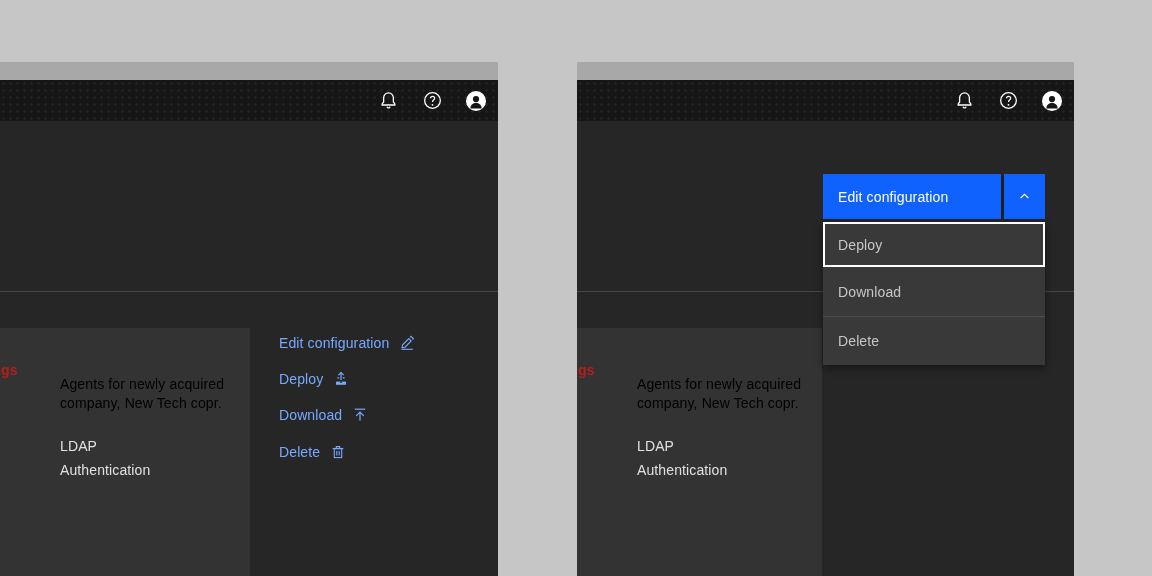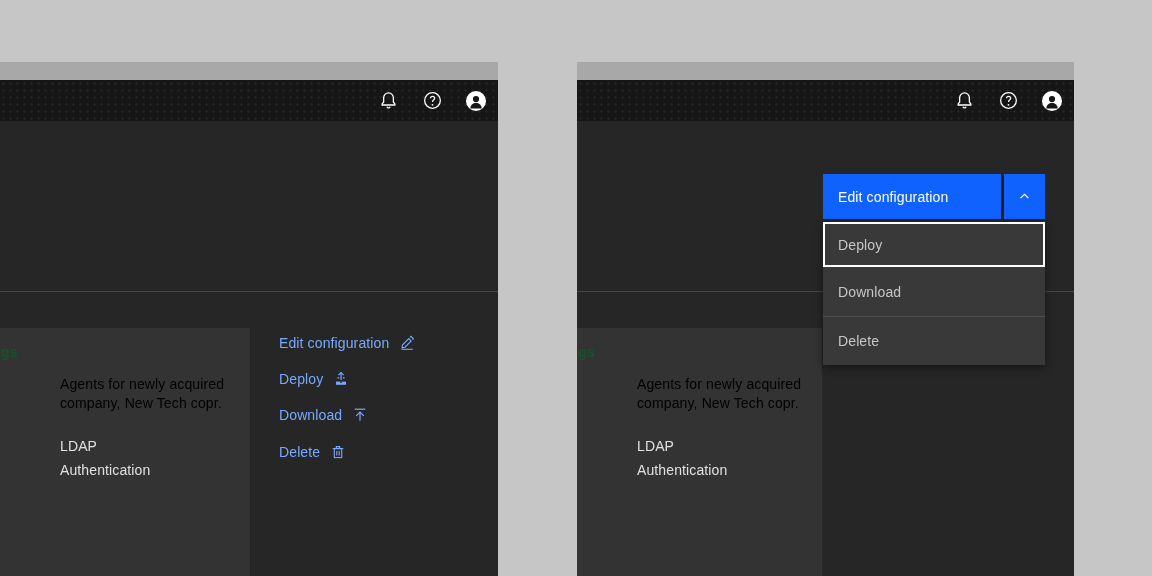--- a/index.html
+++ b/index.html
@@ -29,22 +29,22 @@
   .hicon { width:20px; height:20px; display:flex; align-items:center; justify-content:center; cursor:pointer; }
 
   .content-bg { position:absolute; left:0; top:59px; width:100%; height:455px; background:#262626; }
 
   .divider { position:absolute; left:0; top:229px; width:100%; height:1px; background:#474747; }
 
   .card { position:absolute; left:0; top:266px; width:250px; height:248px; background:#333333; }
   .panel-right .card { width:245px; }
 
   .card-label {
-    position:absolute; left:1px; top:282px;
-    font-size:14px; font-weight:700; color:#14532d;
+    position:absolute; left:1px; top:300px;
+    font-size:14px; font-weight:700; color:#b91c1c;
   }
   .card-desc {
     position:absolute; left:60px; top:313px; width:175px;
     font-size:14px; line-height:19px; color:#000000;
   }
   .card-item { position:absolute; left:60px; font-size:14px; color:#e0e0e0; }
   .card-item-1 { top:376px; }
   .card-item-2 { top:400px; }
 
   .link-row {

